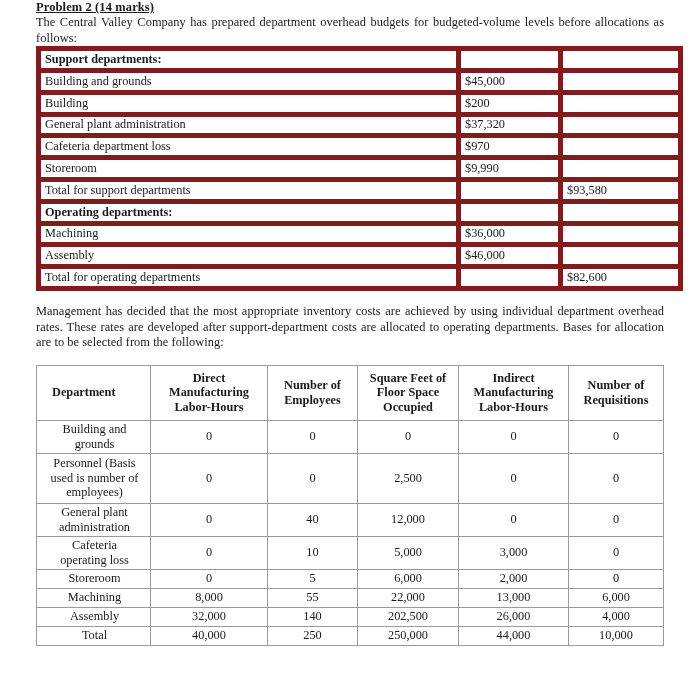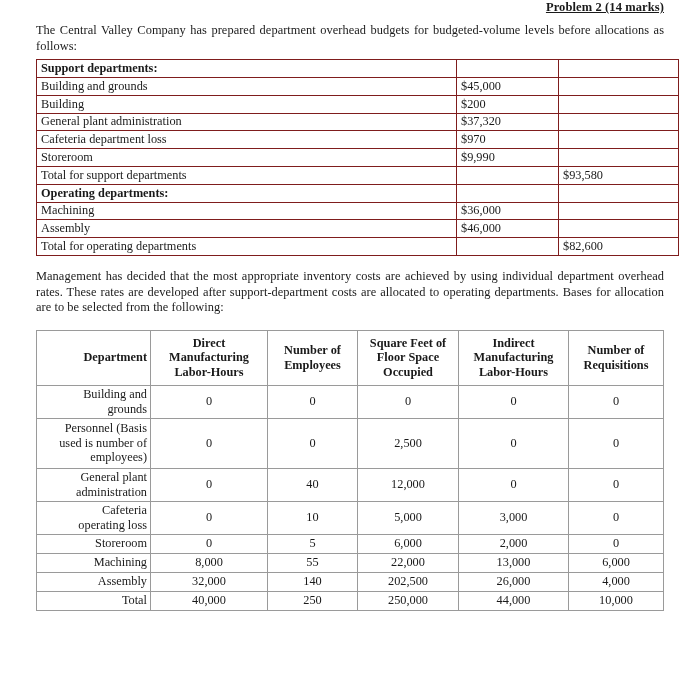--- a/index.html
+++ b/index.html
@@ -27,52 +27,51 @@
     top: 0px;
     width: 628px;
   }
 
   
   .heading {
     font-size: 12.5px;
     font-weight: bold;
     text-decoration: underline;
     line-height: 14px;
-    margin: 0 0 9px 0;
+    margin: 0 0 1px 0;
     letter-spacing: 0.1px;
-    text-align: right;
   }
 
   
   .para {
     font-size: 12.4px;
     line-height: 15.6px;
     text-align: justify;
     margin: 0;
     letter-spacing: 0.05px;
   }
-  .para-intro { margin-bottom: 5px; }
+  .para-intro { }
   .para-mgmt { margin-top: 0; }
 
   .spacer-before-t2 { height: 14px; }
   .spacer-after-t1 { height: 13px; }
 
   
   table {
     border-collapse: collapse;
     font-size: 12.3px;
     color: #1a1a1a;
   }
   .t1 {
     width: 626px;
     table-layout: fixed;
     border: 1px solid #7a7a7a;
   }
   .t1 td {
-    border: 1px solid #7f1d1d;
+    border: 5px solid #7f1d1d;
     height: 16.8px;
     padding: 0px 4px;
     line-height: 15px;
     vertical-align: middle;
     white-space: nowrap;
     overflow: hidden;
     margin-left: 44px;
   }
   .t1 .c-name  { width: 420px; }
   .t1 .c-amt   { width: 102px; }
@@ -92,25 +91,25 @@
     line-height: 14.5px;
     font-size: 12.3px;
   }
   .t2 thead th {
     font-weight: bold;
     text-align: center;
     height: 52px;
     vertical-align: middle;
   }
   .t2 thead th.h-dept {
-    text-align: right;
-    padding-left: 22px;
+    text-align: left;
+    padding-left: 15px;
   }
   .t2 td.cell-name {
-    text-align: right;
+    text-align: center;
     padding-left: 5px;
   }
   .t2 td.cell-num {
     text-align: center;
   }
   .t2 .col-dept { width: 114px; }
   .t2 .col-dmlh { width: 117px; }
   .t2 .col-emp  { width: 90px; }
   .t2 .col-sqft { width: 101px; }
   .t2 .col-imlh { width: 110px; }

